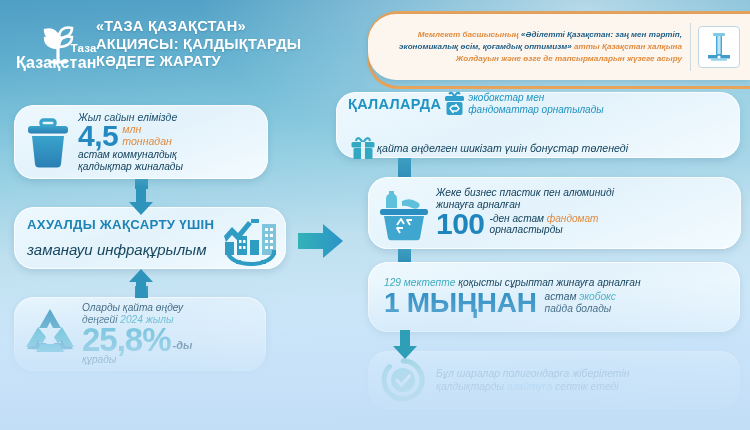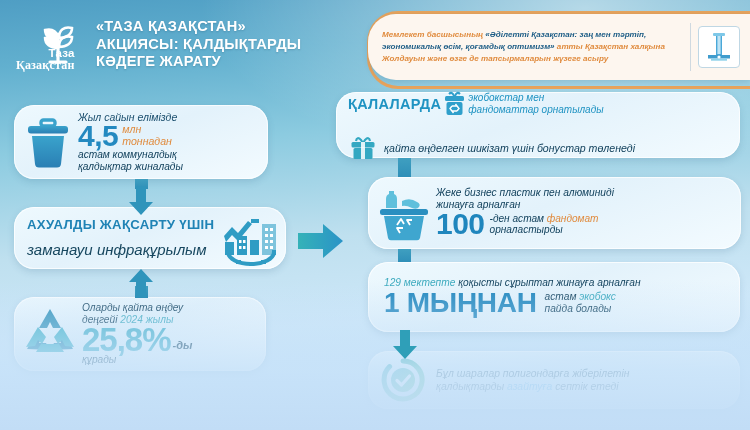--- a/index.html
+++ b/index.html
@@ -27,37 +27,37 @@
     pointer-events:none;
   }
 
   
   .header { position:absolute; left:0; top:0; width:750px; height:88px; z-index:5; }
 
   .brand { position:absolute; left:14px; top:18px; display:flex; align-items:center; }
   .brand-logo { width:76px; height:52px; position:relative; flex:none; }
   .brand-txt { position:absolute; left:2px; bottom:-1px; color:#fff; line-height:1.02; font-weight:bold; }
   .brand-txt .l1{ display:block; font-size:11.5px; letter-spacing:.2px;text-align:right;}
-  .brand-txt .l2{ display:block; font-size:12px; letter-spacing:.2px;font-family:Liberation Serif, serif;}
+  .brand-txt .l2{ display:block; font-size:16px; letter-spacing:.2px;}
 
   .title { margin-left:6px; color:#ffffff; font-weight:bold; font-size:14.6px;
            line-height:1.21; letter-spacing:.25px; text-shadow:0 1px 2px rgba(20,70,100,.25); }
   .title span{ display:block; white-space:nowrap;}
 
   
   .quote-wrap { position:absolute; right:0px; top:14px; width:382px; height:66px;
                 background:#fdf6ef; border-radius:28px 0 0 28px;
                 box-shadow:0 2px 6px rgba(40,90,120,.18);
                 display:flex; align-items:center; padding:5px 10px 5px 14px; }
   .quote-wrap:before{
     content:"";position:absolute;left:-1px;top:-3px;width:100%;height:calc(100% + 6px);
     border-radius:31px 0 0 31px; border:3px solid #e8a35c; border-right:none; z-index:-1;
   }
   .quote-txt { flex:1; font-size:8.1px; line-height:1.47; font-style:italic; font-weight:bold;
-               text-align:left; color:#1d5d86; padding-right:8px; }
+               text-align:right; color:#1d5d86; padding-right:8px; }
   .quote-txt .or { color:#e08b3e; }
   .quote-sep { width:1px; align-self:stretch; background:#cfd9e0; margin:4px 7px 4px 0; }
   .quote-icon { width:42px; height:42px; flex:none; border:1px solid #bfd7e4; border-radius:4px;
                 background:#fff; position:relative; }
 
   
   .card { position:absolute; border-radius:20px;
           background:linear-gradient(160deg,#eef9fe 0%,#e3f2fb 45%,#f3fbff 100%);
           box-shadow:0 3px 7px rgba(45,95,130,.17), inset 0 0 0 1px rgba(255,255,255,.75);
           display:flex; align-items:center; }
@@ -96,21 +96,21 @@
   .rec-suf { font-size:11px; color:#13425d; font-weight:bold; padding-bottom:4px; }
   .rec-l3 { font-size:10.2px; color:#13425d; }
 
   
   #card-cities { left:336px; top:92px; width:404px; height:66px; padding:6px 10px 6px 12px;
                  flex-direction:column; align-items:stretch; justify-content:center; }
   .cities-row1 { display:flex; align-items:center; gap:2px; }
   .cities-h { font-size:14.5px; font-weight:bold; color:#1f93c2; letter-spacing:.3px; }
   .eco-icon { width:23px; height:26px; flex:none; position:relative; }
   .cities-sub { font-size:10px; color:#1f93c2; line-height:1.18; }
-  .cities-row2 { display:flex; align-items:center; gap:8px; margin-top:19px; }
+  .cities-row2 { display:flex; align-items:center; gap:1px; margin-top:19px; }
   .gift-icon { width:26px; height:24px; flex:none; position:relative; margin-left:2px;}
   .cities-bonus { font-size:10.6px; color:#13425d; }
 
   #card-fandomat { left:368px; top:177px; width:373px; height:72px; padding:5px 10px 5px 8px; }
   .bottle-icon { width:56px; height:56px; flex:none; position:relative; margin-right:4px;}
   .fd-txt { flex:1; line-height:1.14; }
   .fd-l1 { font-size:10.2px; color:#13425d; line-height:1.17; }
   .fd-row { display:flex; align-items:center; gap:5px; margin-top:-1px; }
   .fd-num { font-size:30px; font-weight:bold; color:#1f86bd; letter-spacing:-.5px; line-height:.95; }
   .fd-side { font-size:10.1px; line-height:1.16; color:#13425d; }

